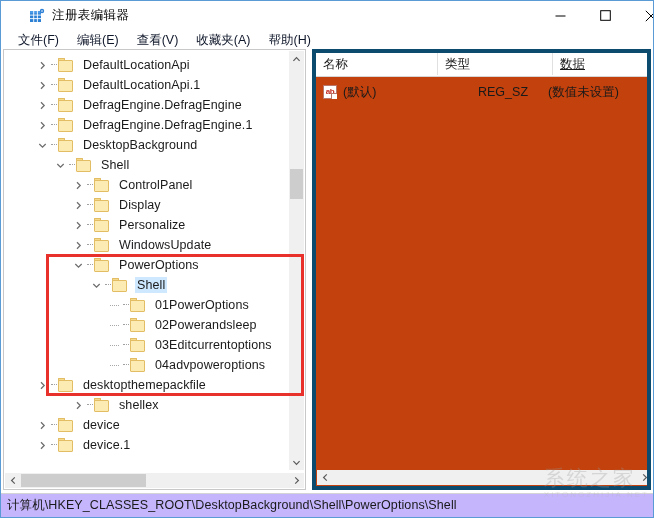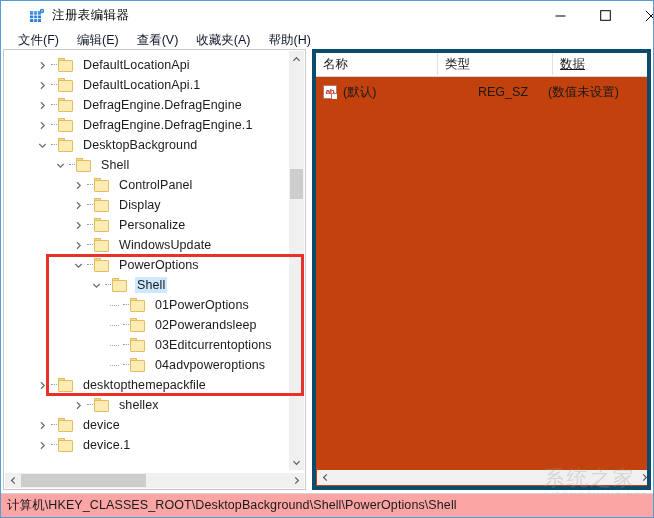--- a/index.html
+++ b/index.html
@@ -319,21 +319,21 @@
   }
   .list-hsb .arrow.left { left:0; }
   .list-hsb .arrow.right { right:0; }
 
   
   .statusbar {
     position: absolute;
     left: 0; bottom: 0;
     width: 652px;
     height: 24px;
-    background: #fca5a5;
+    background: #c4b5fd;
     border-top: 1px solid #d4d4d4;
     display: flex;
     align-items: center;
     box-sizing: border-box;
   }
   .status-text {
     font-size: 12.5px;
     color: #1a1a1a;
     padding-left: 6px;
     white-space: nowrap;

